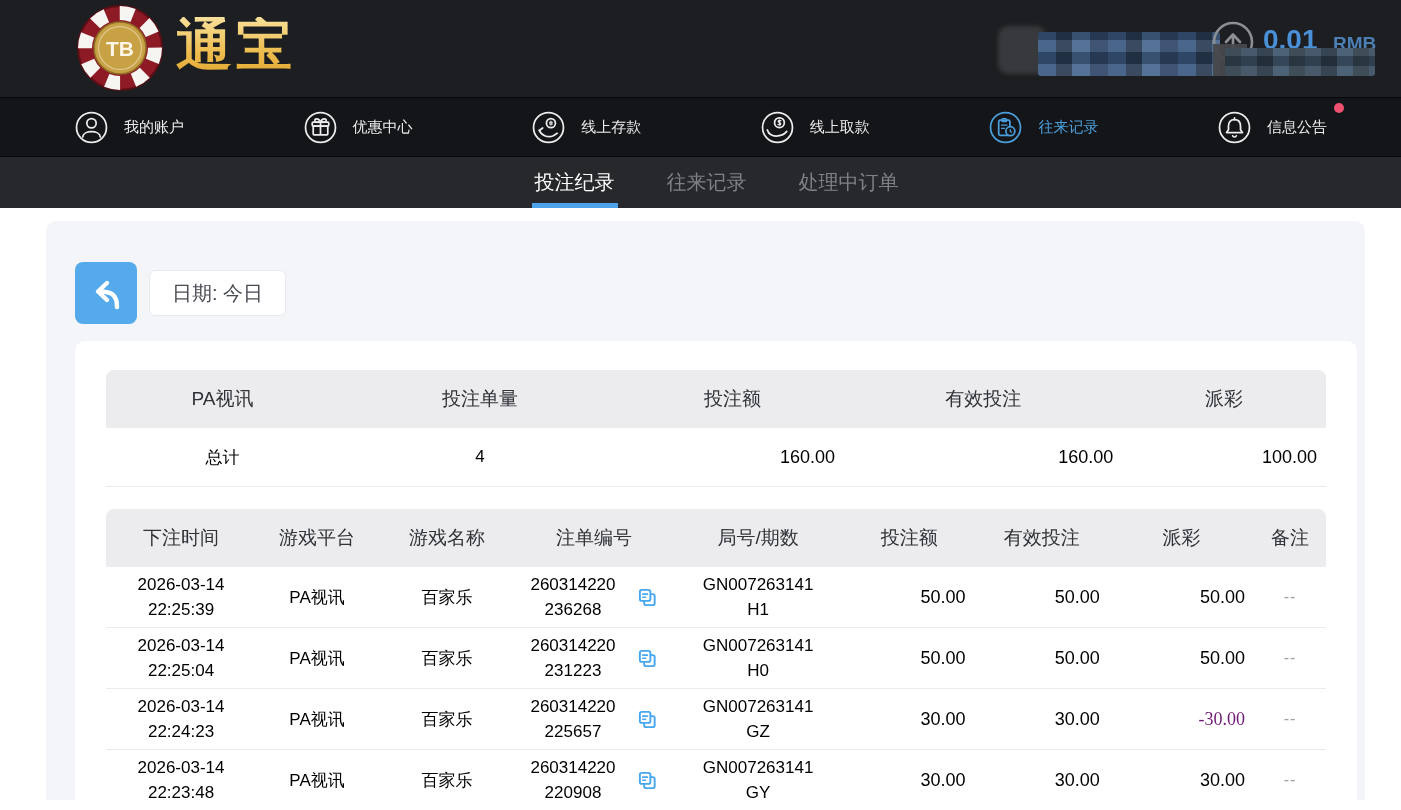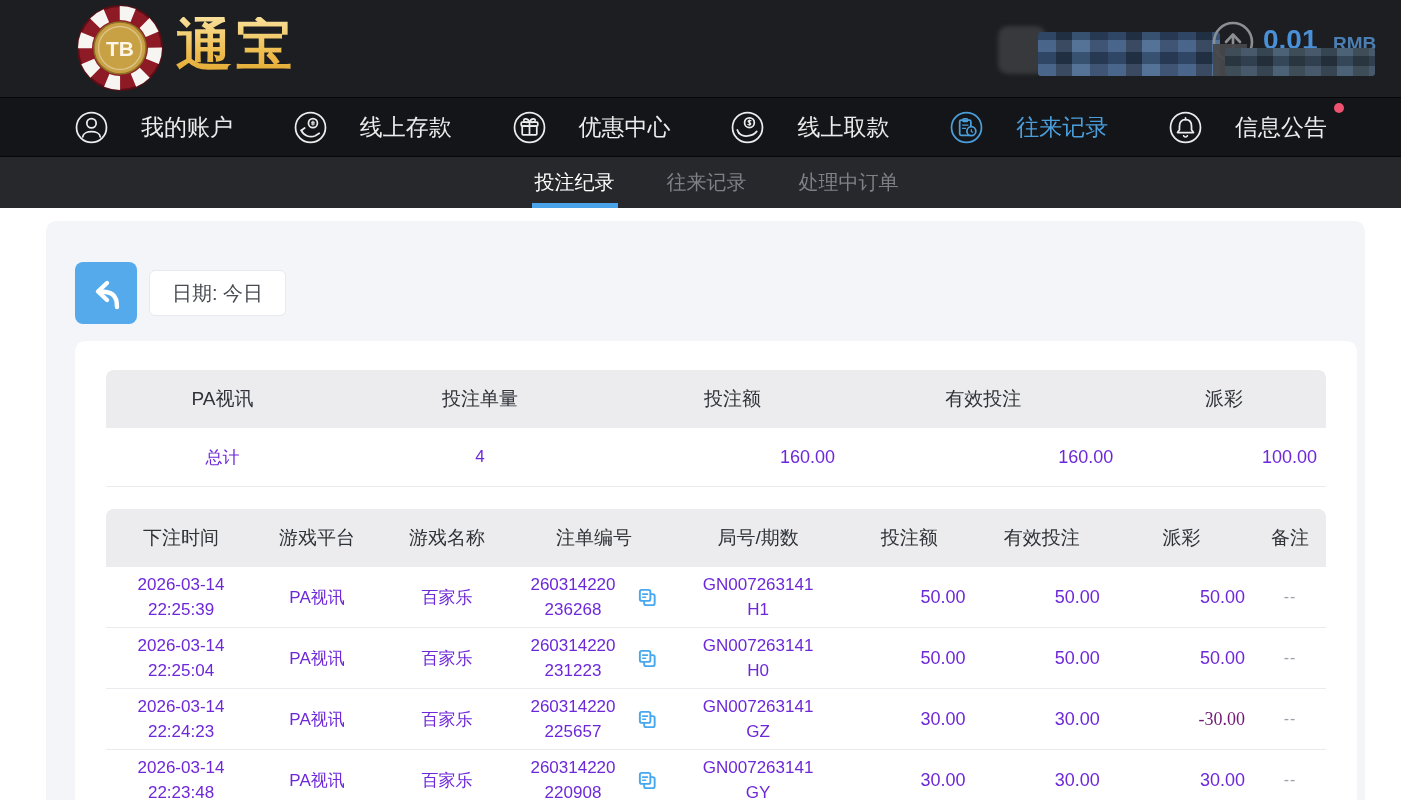--- a/index.html
+++ b/index.html
@@ -32,21 +32,21 @@
   .icon-slab { position:absolute; left:10px; top:28px; width:34px; height:32px; background:#46484c; opacity:.95; z-index:2; filter:blur(.5px); }
   .balance-mosaic { position:absolute; left:22px; top:32px; width:150px; height:28px; z-index:2;
     background-image:
       repeating-linear-gradient(0deg, rgba(255,255,255,.06) 0 10px, rgba(0,0,0,.2) 10px 20px),
       repeating-linear-gradient(90deg, #33424f 0 16px, #3c4f62 16px 32px, #2b3947 32px 48px, #41586e 48px 64px);
   }
 
   
   .mainnav { height:60px; background:#141518; border-top:1px solid #060708; border-bottom:1px solid #060708;
     display:flex; align-items:center; justify-content:space-between; padding:0 74px; }
-  .nav-item { display:flex; align-items:center; gap:32px; color:#ececee; font-size:23px; position:relative; cursor:pointer; white-space:nowrap; }
+  .nav-item { display:flex; align-items:center; gap:15px; color:#ececee; font-size:15px; position:relative; cursor:pointer; white-space:nowrap; }
   .nav-item svg { width:35px; height:35px; flex:none; }
   .nav-item.active { color:#4a9edb; }
   .nav-dot { position:absolute; right:-17px; top:-7px; width:10px; height:10px; border-radius:50%; background:#ee5270; }
 
   
   .subnav { height:51px; background:#26282c; display:flex; justify-content:center; gap:46px; padding-left:32px; }
   .tab { display:flex; align-items:center; font-size:20px; color:#7e8186; position:relative; padding:0 3px; cursor:pointer; }
   .tab.active { color:#ffffff; }
   .tab.active::after { content:""; position:absolute; left:0; right:0; bottom:0; height:5px; background:#4aa2e8; }
 
@@ -60,21 +60,21 @@
   .back-btn svg { width:40px; height:40px; }
   .date-chip { height:46px; background:#fff; border:1px solid #e7e9ee; border-radius:6px;
     display:flex; align-items:center; padding:0 22px; font-size:20px; color:#484b52; }
 
   .card { margin-top:17px; width:1282px; height:470px; background:#fff; border-radius:10px; padding:29px 31px; }
 
   table { border-collapse:separate; border-spacing:0; width:1220px; table-layout:fixed; }
   th { background:#ececef; height:58px; font-size:19px; font-weight:normal; color:#2f3237; text-align:center; }
   th.th-first { border-radius:8px 0 0 0; }
   th.th-last  { border-radius:0 8px 0 0; }
-  td { height:59px; border-bottom:1px solid #e9ebef; font-size:17px; color:#6d28d9; text-align:center; background:#fff; }
+  td { height:59px; border-bottom:1px solid #e9ebef; font-size:17px; color:#000000; text-align:center; background:#fff; }
   td.num { text-align:right; padding-right:9px; font-size:18px; }
   .summary { margin-bottom:22px; }
   .detail td { height:61px; }
   .two-line div { line-height:25px; }
   td.note { color:#9ca1a8; font-size:16px; letter-spacing:1px; }
   td.neg { color:#701a75;font-family:Liberation Serif, serif; }
   .idwrap { display:inline-flex; align-items:center; gap:21px; }
   .copy-icon { width:21px; height:21px; color:#47a8f0; cursor:pointer; flex:none; }
 </style>
 </head>
@@ -116,37 +116,37 @@
       <svg viewBox="0 0 36 36" fill="none" stroke="currentColor" stroke-width="1.8">
         <circle cx="18" cy="18" r="15.4"></circle>
         <circle cx="18" cy="13.6" r="4.8"></circle>
         <path d="M9 27.6 C9.6 20.6 26.4 20.6 27 27.6" stroke-linecap="round"></path>
       </svg>
       <span>我的账户</span>
     </div>
     <div class="nav-item">
       <svg viewBox="0 0 36 36" fill="none" stroke="currentColor" stroke-width="1.8">
         <circle cx="18" cy="18" r="15.4"></circle>
-        <circle cx="20.5" cy="13.5" r="4.6"></circle>
-        <path d="M20.5 11 v5 M18.5 12.6 h4 M18.5 14.4 h4" stroke-width="1.2"></path>
-        <path d="M8.5 21 c2.5 5.5 9 8 14.5 5.5 l4 -2.5" stroke-linecap="round"></path>
-        <path d="M8.5 21 l3.5 -2.5" stroke-linecap="round"></path>
-      </svg>
-      <span>线上存款</span>
-    </div>
-    <div class="nav-item">
-      <svg viewBox="0 0 36 36" fill="none" stroke="currentColor" stroke-width="1.8">
-        <circle cx="18" cy="18" r="15.4"></circle>
         <rect x="10.5" y="16.5" width="15" height="9" rx="1"></rect>
         <rect x="9.5" y="12.5" width="17" height="4" rx="1"></rect>
         <path d="M18 12.5 V25.5"></path>
         <path d="M18 12.3 c-1.6-4.2 -7-4 -5.6-.9 c1 2 3.6 1.4 5.6.9 z"></path>
         <path d="M18 12.3 c1.6-4.2 7-4 5.6-.9 c-1 2 -3.6 1.4 -5.6.9 z"></path>
       </svg>
       <span>优惠中心</span>
+    </div>
+    <div class="nav-item">
+      <svg viewBox="0 0 36 36" fill="none" stroke="currentColor" stroke-width="1.8">
+        <circle cx="18" cy="18" r="15.4"></circle>
+        <circle cx="20.5" cy="13.5" r="4.6"></circle>
+        <path d="M20.5 11 v5 M18.5 12.6 h4 M18.5 14.4 h4" stroke-width="1.2"></path>
+        <path d="M8.5 21 c2.5 5.5 9 8 14.5 5.5 l4 -2.5" stroke-linecap="round"></path>
+        <path d="M8.5 21 l3.5 -2.5" stroke-linecap="round"></path>
+      </svg>
+      <span>线上存款</span>
     </div>
     <div class="nav-item">
       <svg viewBox="0 0 36 36" fill="none" stroke="currentColor" stroke-width="1.8">
         <circle cx="18" cy="18" r="15.4"></circle>
         <circle cx="20" cy="13" r="5"></circle>
         <path d="M20 9.8 v6.4 M22 11.3 c-2.5-1.6 -5 .4 -2 1.7 c3 1.3 .5 3.3 -2 1.7" stroke-width="1.2"></path>
         <path d="M9 23.5 c4.5 5 14 4 18.5 -1.5" stroke-linecap="round"></path>
         <path d="M9 23.5 l-1.5 -3" stroke-linecap="round"></path>
       </svg>
       <span>线上取款</span>

